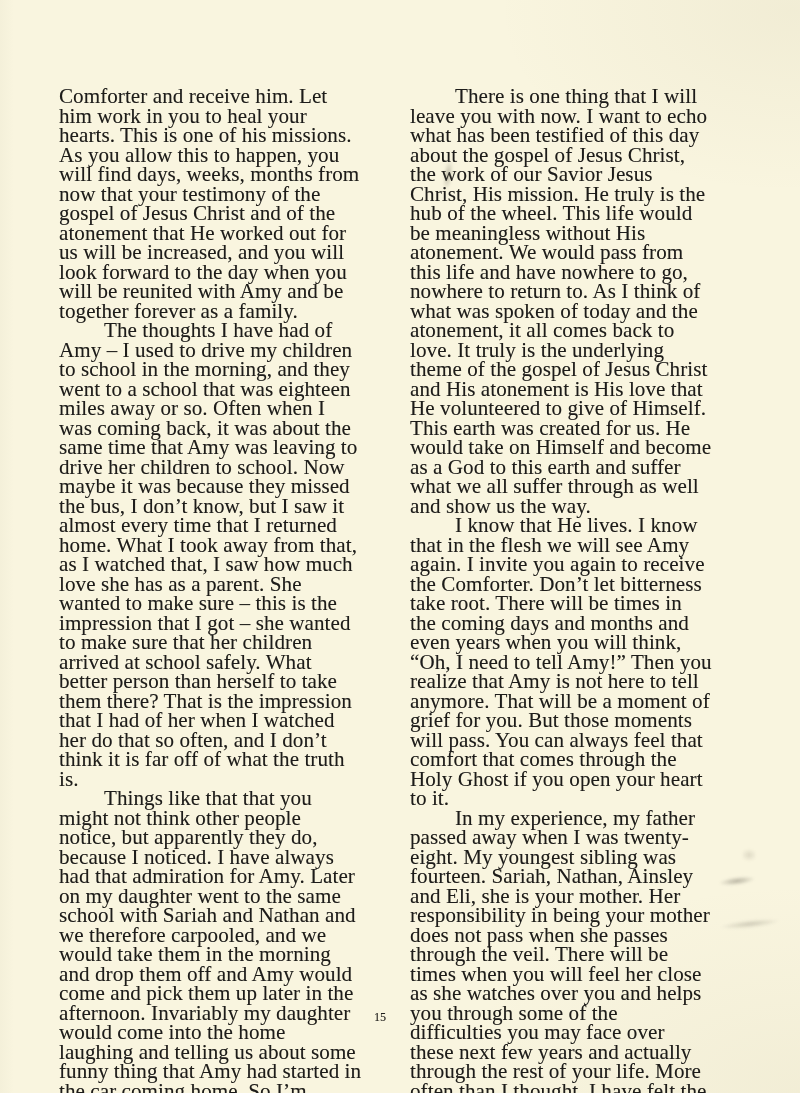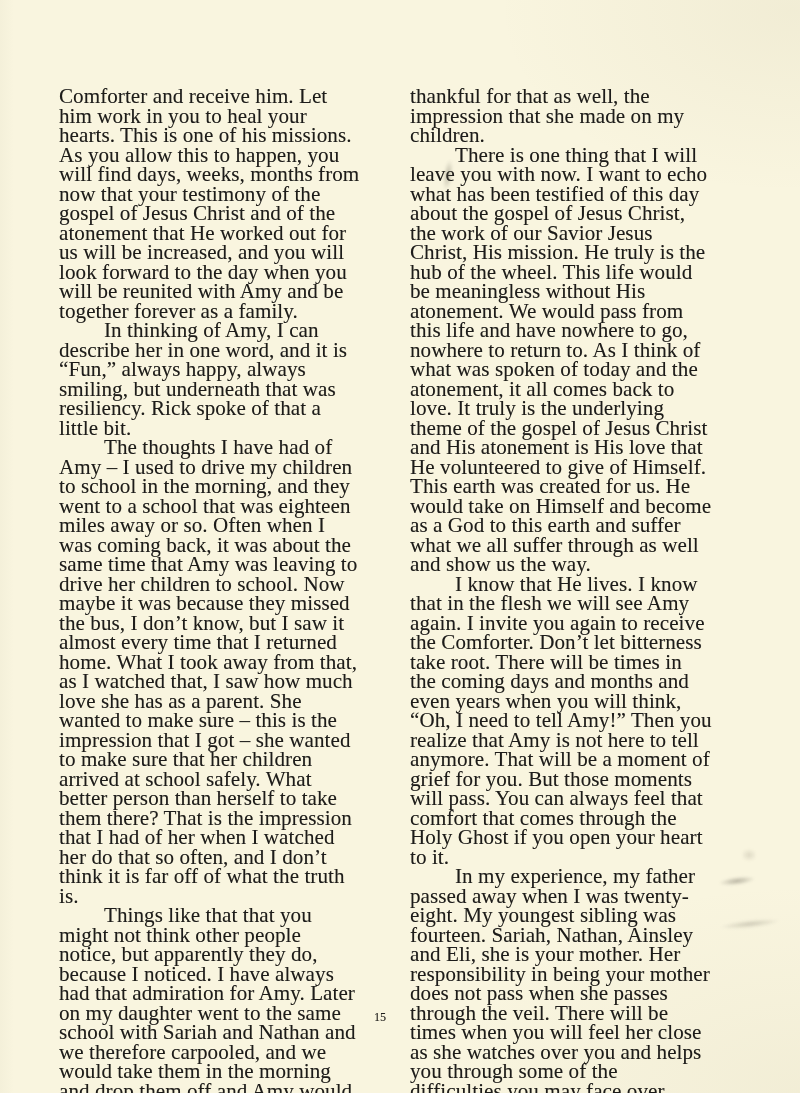--- a/index.html
+++ b/index.html
@@ -74,27 +74,25 @@
     background: radial-gradient(ellipse 40% 40% at 50% 50%, rgba(130,124,105,0.22), rgba(130,124,105,0) 75%);
   }
 </style>
 </head>
 <body>
 
 <div class="page">
 
   <div class="column col-left">
     <p class="para no-indent">Comforter and receive him. Let him work in you to heal your hearts. This is one of his missions. As you allow this to happen, you will find days, weeks, months from now that your testimony of the gospel of Jesus Christ and of the atonement that He worked out for us will be increased, and you will look forward to the day when you will be reunited with Amy and be together forever as a family.</p>
-    <p class="para">In thinking of Amy, I can describe her in one word, and it is “Fun,” always happy, always smiling, but underneath that was resiliency. Rick spoke of that a little bit.</p>
     <p class="para">The thoughts I have had of Amy – I used to drive my children to school in the morning, and they went to a school that was eighteen miles away or so. Often when I was coming back, it was about the same time that Amy was leaving to drive her children to school. Now maybe it was because they missed the bus, I don’t know, but I saw it almost every time that I returned home. What I took away from that, as I watched that, I saw how much love she has as a parent. She wanted to make sure – this is the impression that I got – she wanted to make sure that her children arrived at school safely. What better person than herself to take them there? That is the impression that I had of her when I watched her do that so often, and I don’t think it is far off of what the truth is.</p>
     <p class="para">Things like that that you might not think other people notice, but apparently they do, because I noticed. I have always had that admiration for Amy. Later on my daughter went to the same school with Sariah and Nathan and we therefore carpooled, and we would take them in the morning and drop them off and Amy would come and pick them up later in the afternoon. Invariably my daughter would come into the home laughing and telling us about some funny thing that Amy had started in the car coming home. So I’m</p>
   </div>
 
   <div class="column col-right">
-    <p class="para no-indent">thankful for that as well, the impression that she made on my children.</p>
     <p class="para">There is one thing that I will leave you with now. I want to echo what has been testified of this day about the gospel of Jesus Christ, the work of our Savior Jesus Christ, His mission. He truly is the hub of the wheel. This life would be meaningless without His atonement. We would pass from this life and have nowhere to go, nowhere to return to. As I think of what was spoken of today and the atonement, it all comes back to love. It truly is the underlying theme of the gospel of Jesus Christ and His atonement is His love that He volunteered to give of Himself. This earth was created for us. He would take on Himself and become as a God to this earth and suffer what we all suffer through as well and show us the way.</p>
     <p class="para">I know that He lives. I know that in the flesh we will see Amy again. I invite you again to receive the Comforter. Don’t let bitterness take root. There will be times in the coming days and months and even years when you will think, “Oh, I need to tell Amy!” Then you realize that Amy is not here to tell anymore. That will be a moment of grief for you. But those moments will pass. You can always feel that comfort that comes through the Holy Ghost if you open your heart to it.</p>
     <p class="para">In my experience, my father passed away when I was twenty-eight. My youngest sibling was fourteen. Sariah, Nathan, Ainsley and Eli, she is your mother. Her responsibility in being your mother does not pass when she passes through the veil. There will be times when you will feel her close as she watches over you and helps you through some of the difficulties you may face over these next few years and actually through the rest of your life. More often than I thought, I have felt the presence of my own father helping me through difficulties. Her responsibility does not pass and she will be there when you need her at times when she</p>
   </div>
 
   <div class="page-number">15</div>
 
   <div class="smudge smudge-testified"></div>
   <div class="smudge smudge-right-1"></div>
   <div class="smudge smudge-right-2"></div>

